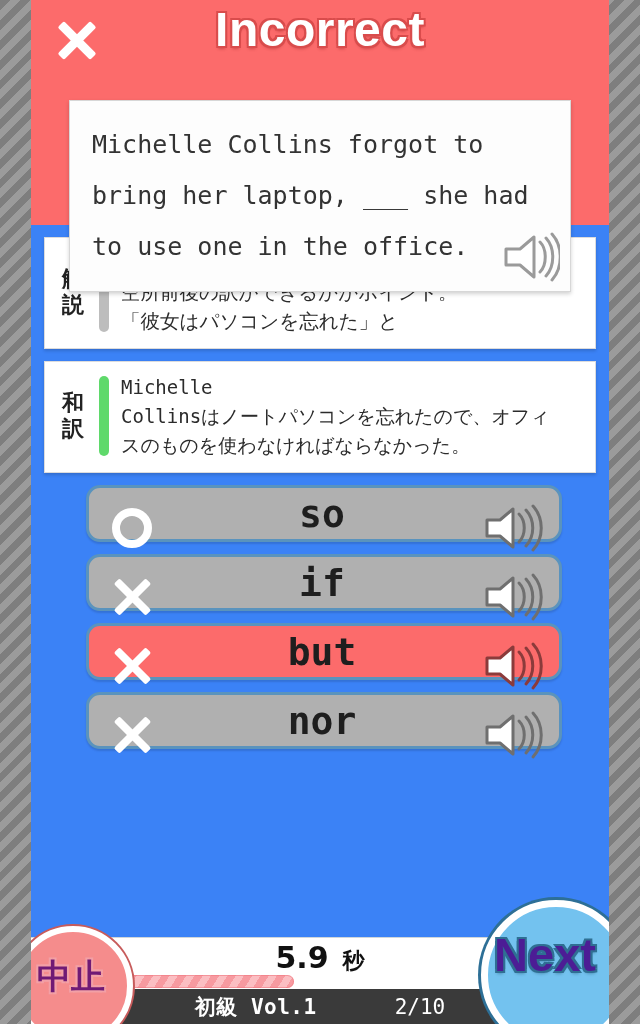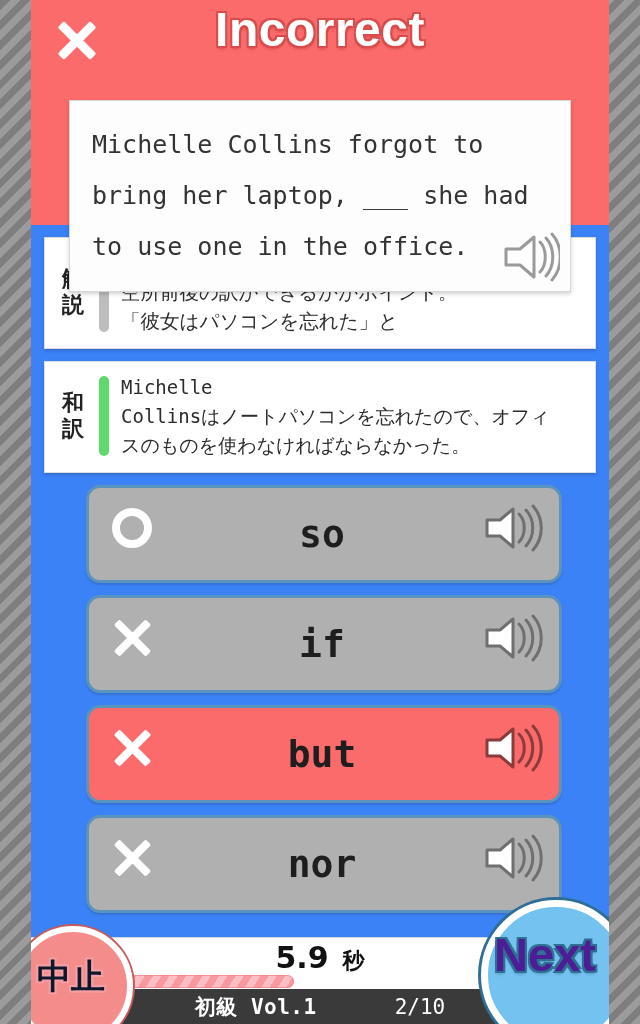--- a/index.html
+++ b/index.html
@@ -160,21 +160,21 @@
     line-height: 29px;
   }
 
   
   .choices {
     margin-top: 6px;
     padding: 0 34px;
   }
   .choice {
     position: relative;
-    height: 98px;
+    height: 57px;
     margin-bottom: 12px;
     border: 3px solid #5a93bd;
     border-radius: 14px;
     background: #b0b0b0;
     display: flex;
     align-items: center;
     cursor: pointer;
     box-shadow: 0 2px 2px rgba(0,0,0,.13);
     margin-left: 8px;
   }
@@ -309,21 +309,21 @@
     display: flex;
     align-items: center;
     justify-content: center;
     cursor: pointer;
     z-index: 30;
   }
   .abort-label {
     font-family: "DejaVu Sans", sans-serif;
     font-size: 34px;
     font-weight: bold;
-    color: #0f172a;
+    color: #701a75;
     text-shadow:
       -2px -2px 0 #f2a0a6, 2px -2px 0 #f2a0a6,
       -2px  2px 0 #f2a0a6, 2px  2px 0 #f2a0a6;
     padding-bottom: 18px;
     padding-right: 4px;
   }
   .next-button {
     position: absolute;
     right: -22px;
     bottom: -26px;

